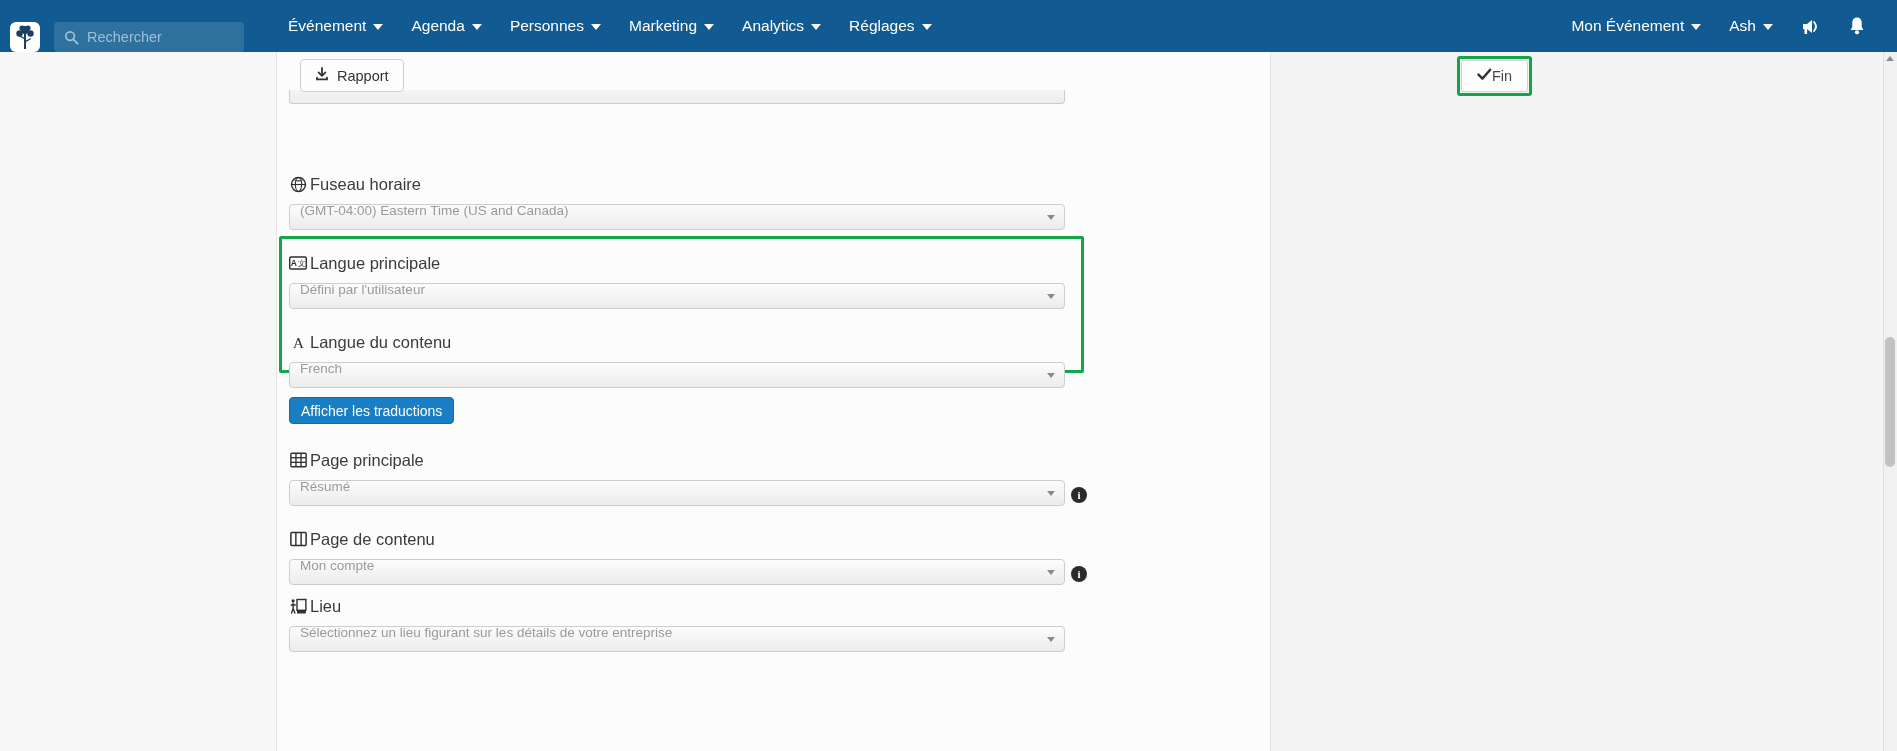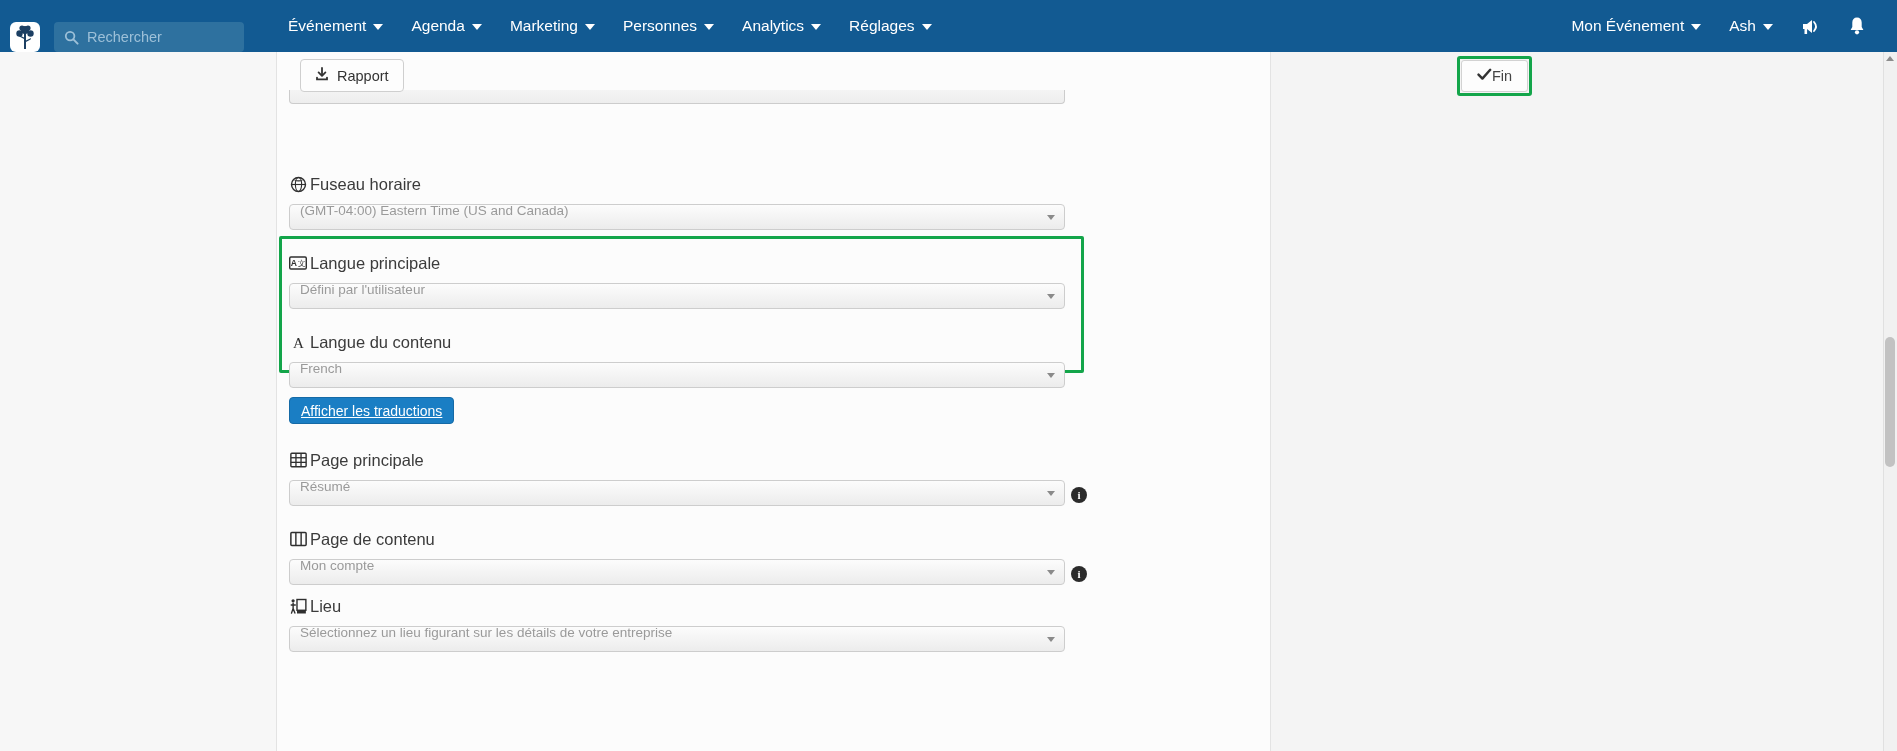--- a/index.html
+++ b/index.html
@@ -174,21 +174,20 @@
   }
   .btn-primary {
     margin-left: 12px; margin-top: 9px;
     display: inline-flex; align-items: center;
     height: 27px; padding: 0 11px;
     background: #1a7ec4;
     border: 1px solid #156aa6;
     border-radius: 4px;
     color: #ffffff; font-size: 14px;
     cursor: pointer;
-    text-decoration: underline;
   }
 
   
   .hl-box {
     position: absolute;
     left: 2px;
     width: 805px;
     border: 3px solid #13a54a;
     border-radius: 2px;
     pointer-events: none;
@@ -245,25 +244,25 @@
 
   <div class="nav-item">
     <span>Événement</span>
     <span class="caret"></span>
   </div>
   <div class="nav-item">
     <span>Agenda</span>
     <span class="caret"></span>
   </div>
   <div class="nav-item">
+    <span>Personnes</span>
+    <span class="caret"></span>
+  </div>
+  <div class="nav-item">
     <span>Marketing</span>
-    <span class="caret"></span>
-  </div>
-  <div class="nav-item">
-    <span>Personnes</span>
     <span class="caret"></span>
   </div>
   <div class="nav-item">
     <span>Analytics</span>
     <span class="caret"></span>
   </div>
   <div class="nav-item">
     <span>Réglages</span>
     <span class="caret"></span>
   </div>

